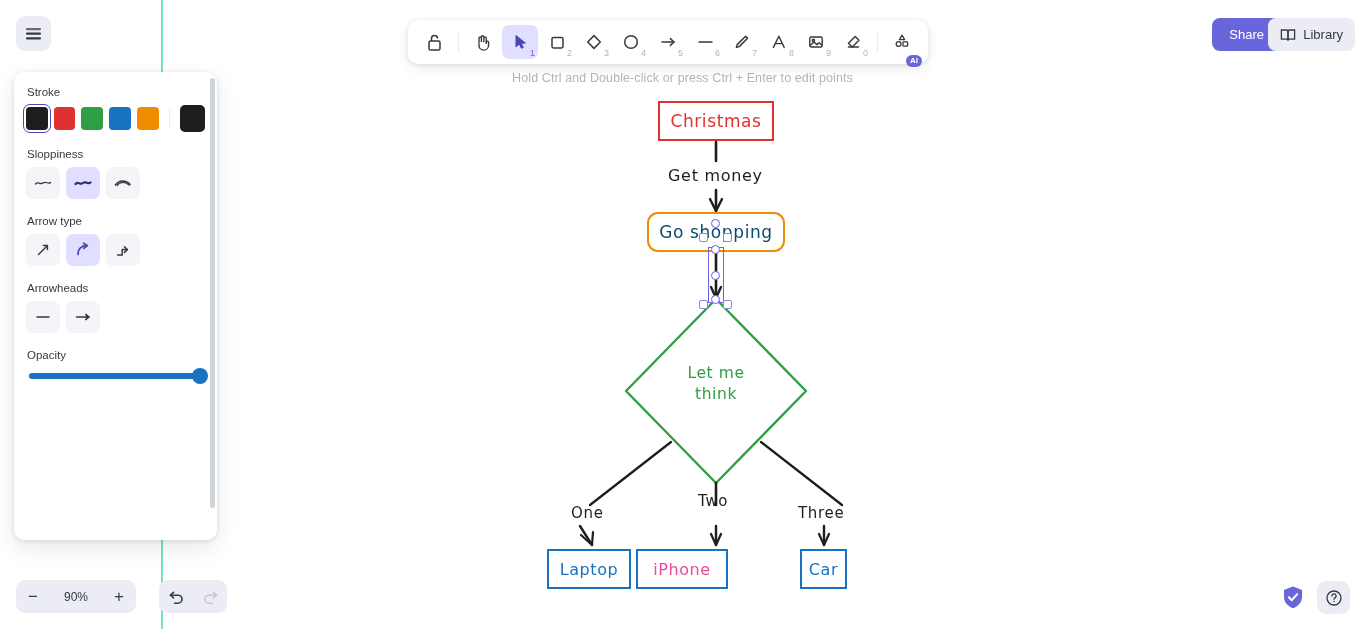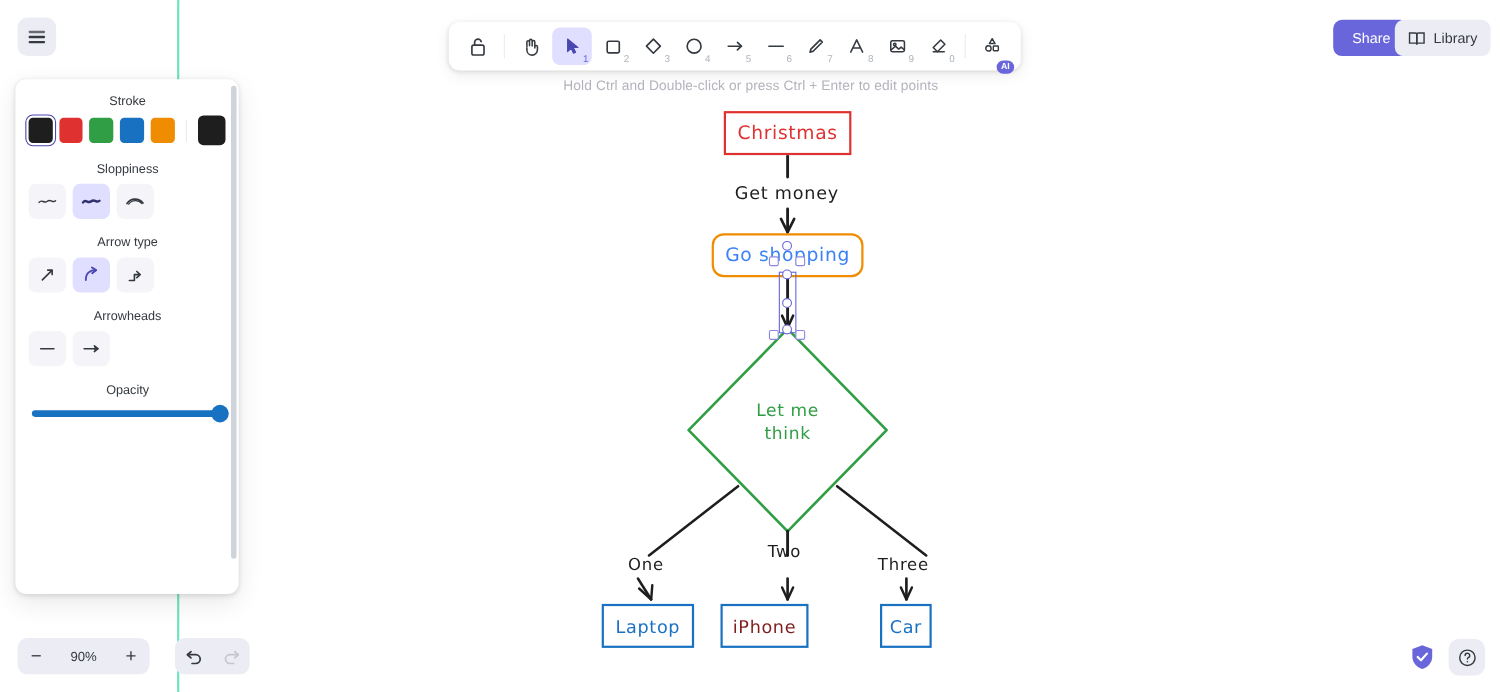--- a/index.html
+++ b/index.html
@@ -61,33 +61,33 @@
   .node-christmas {
     left: 658px; top: 101px; width: 116px; height: 40px;
     border: 2px solid #e03131;
     color: #e03131;
     font-size: 17px;
   }
   .node-shopping {
     left: 647px; top: 212px; width: 138px; height: 40px;
     border: 2px solid #f08c00;
     border-radius: 11px;
-    color: #3b82f6;
+    color: #0c4a6e;
     font-size: 17px;
   }
   .node-laptop {
     left: 547px; top: 549px; width: 84px; height: 40px;
     border: 2px solid #1971c2;
     color: #1971c2;
     font-size: 16px;
   }
   .node-iphone {
-    left: 655px; top: 549px; width: 80px; height: 40px;
+    left: 636px; top: 549px; width: 92px; height: 40px;
     border: 2px solid #1971c2;
-    color: #7f1d1d;
+    color: #ec4899;
     font-size: 16px;
   }
   .node-car {
     left: 800px; top: 549px; width: 47px; height: 40px;
     border: 2px solid #1971c2;
     color: #1971c2;
     font-size: 16px;
     align-items: center;
   }
   .diamond-label {
@@ -141,21 +141,20 @@
   .panel {
     position: absolute;
     left: 14px; top: 72px;
     width: 203px; height: 468px;
     background: #ffffff;
     border-radius: 10px;
     box-shadow: 0 1px 5px rgba(0,0,0,0.12), 0 8px 24px rgba(0,0,0,0.09);
     padding: 14px 12px 10px 12px;
     z-index: 6;
     overflow: hidden;
-    text-align: center;
   }
   .panel-scrollbar {
     position: absolute;
     right: 2px; top: 6px;
     width: 5px; height: 430px;
     background: #ced4da;
     border-radius: 3px;
   }
   .sec-label {
     font-size: 11.5px;

